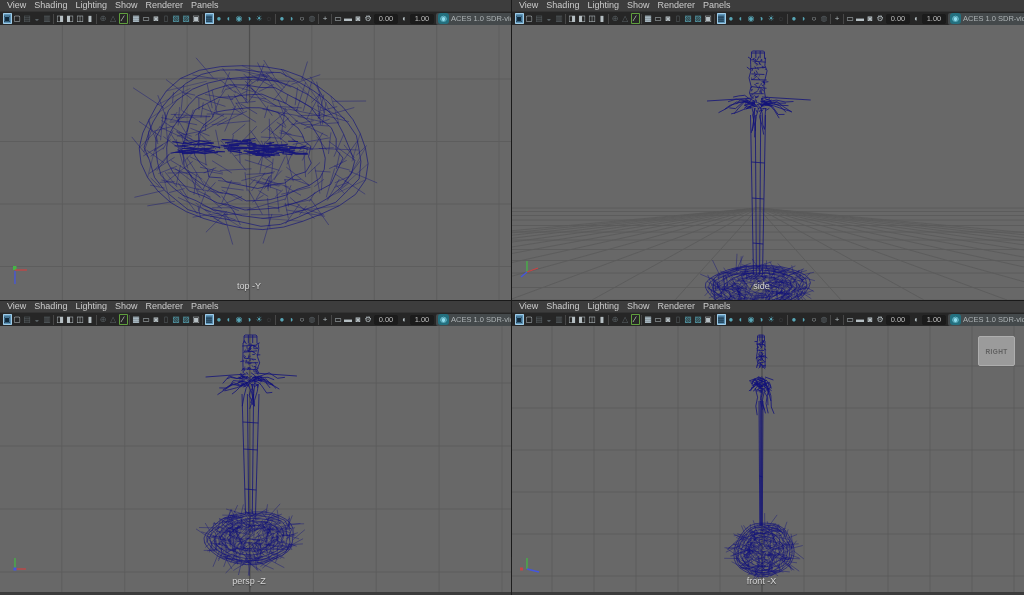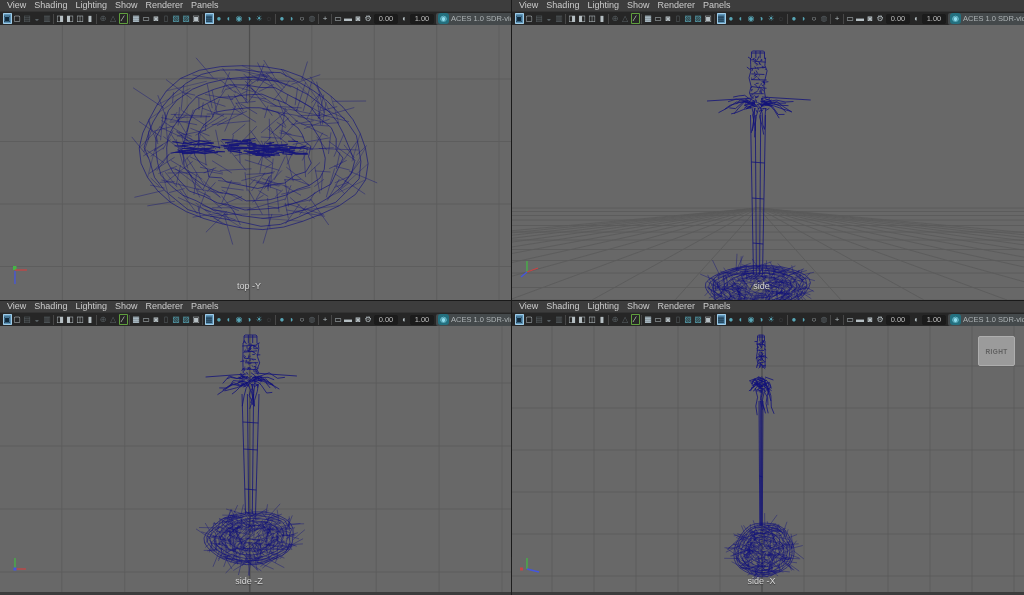--- a/index.html
+++ b/index.html
@@ -266,21 +266,21 @@
           <path d="M244.5,17V10L245.5,9H256.5L257.5,10V17M244.5,11H257.5M248.83333333333334,9V17M253.16666666666666,9V17" stroke="#12127a" stroke-width="0.9" fill="none" opacity="0.9"></path>
           <path d="M243.5,17L243.5,25.4L243.3,32.9L243.5,41.3L243.7,47.0M258.5,17L259.3,22.2L257.9,30.6L260.2,36.9L257.4,43.5L259.3,47.0M242.7,20.0L257.4,19.1M244.9,26.2L257.7,24.8M244.6,32.1L256.4,33.5M245.6,36.8L258.7,36.7M242.9,42.8L257.1,43.7M251.8,22.4l-2.5,1.5M251.6,24.9l3.0,1.5M247.0,18.1l-2.1,-3.5M250.7,22.5l0.5,-2.6M249.4,43.3l2.2,-0.8M255.9,19.8l-2.4,0.5M257.1,44.4l0.8,3.2M247.8,35.0l-1.7,0.8M247.8,24.8l3.4,0.9M247.6,23.2l3.7,-1.0M254.4,21.4l-0.9,0.8M247.8,41.8l1.5,0.8M256.7,18.4l3.5,-1.6M251.3,18.9l3.4,0.8M247.3,34.3l-1.7,0.9M251.7,22.5l-1.9,2.5M248.3,18.1l3.8,-0.0M256.7,40.9l-0.2,1.6M246.0,23.6l-1.8,3.2M258.4,22.5l-3.3,0.3M250.8,41.9l-2.2,-0.1M256.3,28.2l-2.3,-2.5M248.5,38.1l3.7,-1.2M255.6,36.2l1.2,2.6M252.6,19.6l-3.1,2.4M255.7,44.4l3.6,-2.5M254.2,23.1l1.2,-1.7M257.4,45.4l-3.9,-0.5M243.8,17.3l1.0,-2.8M248.6,35.0l0.0,2.5M252.2,39.6l1.6,0.9M244.7,34.6l-3.9,1.1M247.5,22.6l-0.0,-2.8M245.9,32.3l-2.0,-1.7M256.4,42.5l-2.0,1.1M244.1,29.3l2.2,1.5M245.1,43.1l-0.1,1.7M254.2,19.9l1.2,1.2M253.8,34.4l-1.0,-1.5M249.8,34.9l1.6,-1.1M257.0,28.9l3.8,-0.1M255.9,42.1l-0.3,-2.1M256.9,39.8l-2.7,1.0M258.2,22.0l-3.2,-2.0M245.8,25.3l3.6,-0.8M245.5,40.7l0.5,0.5M249.8,41.1l-2.0,2.9M251.1,30.1l-4.0,2.9M249.0,26.1l-0.1,-2.5M249.7,28.5l-0.8,2.9M252.8,28.6l2.5,-0.1M244.0,46.0l0.2,0.0M251.4,46.7l3.2,2.2M245.6,41.5l-3.7,3.0M244.4,35.2l-0.1,0.9" stroke="#12127a" stroke-width="0.9" fill="none" opacity="0.9"></path>
           <path d="M253.2,55.5l-0.9,-2.5M250.3,57.7l-0.3,-1.1M262.6,50.7l-1.8,2.9M248.8,52.3l-4.2,-1.7M256.6,50.2l-4.0,2.2M242.2,49.1l-1.1,-2.0M243.4,50.6l-0.7,1.9M254.5,57.3l4.3,1.7M260.4,57.3l0.7,-0.3M253.0,51.8l0.6,1.1M248.5,57.0l-1.5,-0.5M258.6,50.6l0.2,2.5M258.3,58.9l-0.4,2.9M258.8,58.3l-4.2,2.6M242.6,49.8l2.7,-2.3M240.8,52.5l0.0,0.5M249.3,55.3l3.6,-2.9M254.3,54.1l1.7,-1.2M255.9,57.3l-1.6,-0.7M254.9,54.6l-3.8,-0.4M240.9,50.9l-0.5,2.6M245.0,59.8l3.7,-2.3M242.1,59.2l2.0,-2.1M245.8,60.4l2.1,-2.5M250.9,54.6l1.0,2.2M242.1,55.7l-4.0,1.3M241.7,57.5l2.0,-2.5M239.5,56.9l0.1,-0.7M249.4,59.0l-1.3,-2.2M258.6,53.8l4.3,1.8M257.4,59.3l0.8,0.8M262.3,54.1l-3.1,0.3M247.1,52.4l-0.2,0.4M254.8,48.8l1.4,2.4M241.1,55.6l0.3,-0.1M241.8,51.0l3.3,0.8M246.0,52.6l2.4,-2.7M248.6,48.7l-1.6,-2.6M249.4,51.7l-3.7,-1.5M255.4,56.1l2.3,-1.6M259.0,48.8l-2.0,-1.8M245.1,50.1l-3.4,0.3M247.9,54.0l2.4,2.6M252.9,51.7l4.0,-0.1M252.6,49.9l-2.5,1.6M243.9,54.6l-4.8,0.5M259.1,53.6l0.3,-2.0M258.0,54.3l4.7,0.9M241.2,58.1l3.0,-0.6M258.6,53.4l3.3,-2.3M251.3,55.9l-2.6,-2.5M243.7,57.3l-2.5,2.8M253.0,56.1l-3.9,-1.7M242.2,52.4l-3.1,-1.3M251.5,58.7l2.1,-0.6M246.6,60.1l-3.3,0.9M242.4,53.9l3.1,0.2M253.9,54.1l2.0,2.6M245.0,50.7l-5.0,-1.9M244.2,58.0l1.3,2.2M243.7,50.4l1.3,0.1M252.1,53.3l-2.9,-0.5M242.2,53.3l-0.3,-1.2M248.4,56.7l3.2,0.7M256.8,55.4l-3.8,-2.2M249.9,60.1l-3.5,-1.2M257.7,58.5l-0.4,0.9M253.6,56.2l-1.4,-2.2M251.6,54.6l-4.9,2.6M261.2,49.6l0.8,0.6M248,53.0L242.0,52.7L236.1,52.3L231.1,51.4L227.4,52.7M254,52.4L259.2,50.7L263.2,51.5L268.5,51.3L274.7,53.8M248,56.4L242.6,55.6L237.0,54.9L233.7,54.6L230.2,60.3M254,53.5L260.3,50.4L264.4,52.9L268.7,56.5L273.8,58.5M248,56.4L240.4,59.9L233.3,58.3L225.5,63.6L217.9,68.7M254,55.0L258.8,56.2L261.9,59.3L267.2,67.0L272.8,66.4M248,56.3L243.3,59.6L240.1,61.3L236.6,64.9L232.4,68.1M254,55.1L260.9,51.6L266.0,54.8L270.9,56.9L276.6,62.5M248,52.7L242.3,50.4L237.4,52.5L229.8,50.0L223.2,57.4M254,54.7L258.3,51.5L262.2,54.5L266.1,56.4L270.7,62.0M248,56.7L242.0,55.2L236.0,58.5L230.2,59.3L223.1,64.2M254,51.1L260.9,50.0L269.7,46.8L278.1,52.3L285.5,51.3M248,56.7L243.4,59.3L236.9,61.8L229.7,63.7L224.9,64.9M254,51.2L259.5,52.8L264.2,54.2L268.5,57.7L273.7,59.2M248,57.0L241.5,59.5L234.1,56.7L226.8,62.1L219.7,61.9M254,53.4L260.7,54.8L266.3,52.9L271.5,58.0L279.9,63.1M255.3,58L254.4,65.5L253.7,73.8L252.7,79.0M254.3,58L251.7,64.6L253.1,71.2L251.1,76.8M248.2,58L251.1,64.1L249.7,69.5L251.8,73.7M258.9,58L257.8,65.3L254.9,74.7L254.4,80.2M249.4,58L246.6,62.3L244.6,69.8L242.7,80.2M252.8,58L253.2,65.2L253.6,73.3L255.2,80.4M251.8,58L253.9,64.9L252.5,75.2L250.3,82.9M206,51L247,48M255,47L297.5,50" stroke="#12127a" stroke-width="0.9" fill="none" opacity="0.88"></path>
           <path d="M293.3,212.0L292.9,216.5L291.7,221.1L288.5,225.4L283.3,229.0L277.2,232.1L270.8,234.9L263.5,237.4L255.3,238.7L246.7,238.6L238.5,237.5L230.7,235.6L223.6,233.0L217.5,229.6L212.5,225.8L208.1,221.6L205.0,217.0L204.4,212.0L206.7,207.2L210.7,203.0L215.0,199.1L219.4,195.3L224.8,192.0L231.6,189.5L239.1,187.9L246.9,186.7L255.2,185.9L263.8,185.9L272.3,187.3L280.0,189.8L286.5,193.3L291.2,197.6L293.5,202.5L293.7,207.4ZM289.7,211.6L290.6,216.2L289.0,220.6L286.9,224.8L281.8,227.8L276.2,230.7L270.4,233.5L262.7,236.3L256.0,237.3L248.0,236.6L238.1,235.5L232.9,234.6L225.6,231.3L220.0,229.0L214.1,224.5L211.5,221.0L208.1,216.7L207.2,211.5L208.7,207.9L213.3,203.0L217.8,199.6L221.4,196.8L225.3,193.4L231.9,191.3L240.7,189.9L246.9,187.9L255.5,187.9L262.3,187.9L271.6,188.6L277.8,191.4L285.4,194.3L287.7,198.5L292.0,203.6L290.3,208.0ZM288.0,212.1L286.9,215.5L286.6,219.5L282.9,223.2L278.9,227.0L273.1,229.1L267.6,232.2L261.4,234.1L255.5,234.5L246.6,235.3L239.4,234.3L232.9,231.9L228.1,229.4L222.1,226.9L217.8,224.1L213.1,220.2L211.4,216.1L209.9,211.7L212.2,207.5L216.1,204.0L220.0,201.5L224.7,197.8L228.5,194.2L233.8,192.1L240.6,191.6L246.9,189.8L254.1,190.0L261.4,189.7L270.2,191.3L275.7,192.9L282.4,195.3L286.2,200.3L286.4,203.7L287.3,208.2ZM282.4,212.5L282.3,215.5L283.0,219.1L280.5,221.8L276.5,225.3L270.5,227.7L265.8,230.0L261.1,231.2L254.2,232.8L247.2,232.7L241.3,231.5L235.7,229.8L230.7,228.2L226.2,225.7L222.0,222.8L217.9,219.6L215.0,216.2L214.6,212.6L217.5,208.6L221.5,204.8L224.0,201.6L227.0,199.4L232.2,197.0L236.8,194.9L241.4,194.3L247.4,192.7L255.0,192.3L260.2,192.7L266.6,193.4L273.6,195.0L277.2,197.4L282.0,201.3L283.3,204.2L284.1,207.9ZM278.2,211.6L277.8,215.3L278.1,217.6L275.8,220.1L270.7,223.0L267.0,224.5L264.1,226.2L260.0,227.9L253.3,228.9L247.7,228.8L243.0,228.5L238.8,227.0L233.9,224.8L229.8,223.2L227.3,221.4L223.6,218.2L221.9,215.6L220.6,212.0L222.6,209.3L225.4,206.1L227.8,203.3L231.8,201.3L234.7,199.6L237.7,197.4L243.8,196.7L249.4,195.3L253.0,195.0L258.2,195.4L265.3,195.6L270.4,197.3L274.3,200.0L277.7,202.4L279.1,205.9L277.3,208.9ZM273.1,211.7L272.0,214.2L272.4,216.5L269.3,218.2L267.3,221.1L263.0,222.0L261.1,223.2L257.4,225.2L253.8,225.1L248.7,224.8L245.6,224.5L240.9,223.3L238.0,222.5L235.1,220.8L232.0,218.6L230.2,216.2L228.9,214.0L227.5,211.7L229.9,210.1L230.2,207.8L233.9,205.1L234.4,203.9L237.2,202.6L242.0,201.1L245.4,200.5L248.2,198.8L252.0,199.3L256.6,199.3L262.3,200.2L265.0,201.1L268.7,202.6L271.1,205.1L271.3,206.7L273.2,210.2Z" stroke="#12127a" stroke-width="0.8" fill="none" opacity="0.8"></path>
           <path d="M292.9,216.5L283.2,223.5M291.7,221.1L278.7,226.6M277.2,232.1L261.8,233.8M263.5,237.4L247.3,234.9M255.3,238.7L240.2,233.9M246.7,238.6L233.5,232.3M238.5,237.5L227.4,230.0M230.7,235.6L222.2,227.2M223.6,233.0L217.9,223.9M212.5,225.8L211.5,216.3M206.7,207.2L220.0,200.9M219.4,195.3L234.3,192.6M224.8,192.0L240.8,191.2M231.6,189.5L247.5,190.2M239.1,187.9L254.6,189.5M246.9,186.7L262.0,189.6M272.3,187.3L281.5,195.9" stroke="#12127a" stroke-width="0.6" fill="none" opacity="0.55"></path>
           <path d="M248.3,205.7L251.2,189.8M223.0,195.3L221.9,206.4M247.5,220.8L241.5,216.9M228.6,196.7L231.7,188.5M230.3,213.6L234.9,227.9M255.0,214.2L262.1,204.1M237.3,202.9L228.4,202.6M236.3,220.0L248.9,233.3M274.9,216.4L282.5,201.6M241.2,222.7L249.6,210.0M269.9,226.4L278.5,211.5M229.0,213.3L229.9,219.9M255.1,234.4L263.8,229.8M237.8,201.2L236.6,209.4M234.5,192.1L230.1,197.5M241.4,217.0L235.1,202.8M255.1,200.6L253.4,191.2M256.8,229.6L262.7,231.0M236.4,213.3L243.3,201.0M248.7,234.9L250.0,249.8M252.0,235.1L242.1,220.2M280.4,215.9L272.1,210.8M266.2,189.4L268.1,178.3M245.9,201.5L265.5,198.3M268.8,192.9L262.9,206.5M240.3,217.5L255.2,208.2M257.6,217.5L263.5,219.5M268.7,196.9L252.6,196.1M258.6,234.5L262.0,224.3M257.3,219.6L267.9,214.5M279.9,198.0L277.7,183.8M267.5,221.0L258.1,225.0M237.8,209.6L246.6,225.2M263.7,208.3L268.9,206.1M254.9,190.4L267.3,183.0M267.6,225.9L285.0,232.1M240.5,208.0L226.6,197.7M247.8,235.7L261.9,244.9M283.3,221.0L276.9,212.5M291.5,219.2L280.5,232.9M211.3,217.3L227.9,219.9M273.6,228.9L279.7,232.4M250.8,189.9L269.0,184.7M220.0,224.7L213.4,240.8M235.0,218.6L246.4,208.2M257.8,224.4L271.3,233.4M291.8,209.9L286.5,212.9M283.2,197.7L290.5,192.3M224.5,224.5L218.7,234.9M284.0,206.7L283.9,212.8M232.5,218.3L223.3,215.7M241.0,190.6L243.9,178.4M236.2,226.7L241.7,228.9M265.7,220.5L279.5,213.4M251.7,234.0L248.7,249.7M249.0,229.0L242.4,240.0M219.0,202.9L214.7,196.7M208.6,212.9L217.6,209.5M246.4,212.4L246.9,196.4M241.4,195.7L230.2,199.3M286.2,198.0L304.7,197.8M283.2,209.7L296.0,209.1M260.7,214.7L245.4,212.1M245.4,215.9L242.6,228.7M238.0,229.1L234.0,232.7M282.1,209.7L294.8,208.5M252.0,234.4L246.2,234.6M255.2,203.8L265.0,195.2M235.3,224.9L233.4,208.8M242.3,213.4L241.4,224.1M253.6,221.5L260.1,234.0M243.8,199.2L227.2,206.3M277.0,214.8L297.4,220.2M243.3,218.9L246.6,224.4M238.0,199.7L237.5,213.4M250.3,236.3L245.6,230.1M236.4,225.2L224.9,223.8M246.3,227.5L260.3,232.7M282.8,209.5L278.8,204.4M252.4,216.6L254.4,222.1M267.5,208.6L271.7,202.0M215.9,203.2L226.1,209.9M239.8,224.9L243.6,212.7M235.6,191.9L231.0,183.2M245.4,188.5L226.5,183.0M285.9,215.0L275.6,218.2M256.2,205.5L246.2,193.5M241.9,221.7L254.7,223.4M267.1,212.3L269.4,218.5M237.1,210.6L235.4,221.1M283.2,200.0L301.0,197.5M214.9,223.8L210.3,219.6M271.9,203.6L287.9,202.2M219.7,211.4L227.6,213.1M288.9,222.7L280.0,208.9M225.0,218.9L230.1,223.0M231.3,193.2L237.3,198.6M266.2,205.9L275.0,207.9M268.6,204.9L265.4,195.8M263.8,205.0L273.2,201.7M231.6,224.2L225.7,222.8M276.6,200.5L279.3,213.0M232.0,231.1L224.7,223.6M270.1,208.1L263.6,199.1M276.4,209.4L284.4,217.1M258.7,210.0L261.6,222.4M267.3,227.2L256.6,222.5M286.9,207.2L277.0,205.5M274.2,211.6L273.3,204.5M267.1,192.2L281.3,194.8M256.9,193.7L246.6,185.5M225.4,212.5L226.9,225.2M218.2,200.2L231.0,206.8M288.7,220.8L303.7,212.7M230.9,194.8L238.1,179.1M219.1,200.3L231.7,205.7M240.1,202.1L242.8,191.7M239.1,234.1L226.1,247.0M270.4,215.2L277.8,213.3M254.5,228.5L257.6,244.1M247.5,211.1L254.5,196.3M212.3,211.0L231.9,215.8M248.5,203.6L264.9,201.8M234.9,206.1L221.8,204.4M272.1,214.9L267.0,220.4M242.7,233.2L238.9,249.0M258.3,196.7L246.0,206.9M238.3,221.5L233.3,225.1M218.0,211.0L205.6,221.5M270.3,198.6L260.3,204.0M228.5,220.6L220.5,216.0M277.3,202.0L291.5,207.1M268.1,212.3L260.7,228.0M222.5,227.8L218.5,233.2M284.6,219.2L270.6,221.5M229.3,196.2L223.2,204.4M266.0,216.1L269.9,199.6M232.2,211.0L233.6,226.3M283.2,223.9L289.6,219.2M288.9,221.5L282.5,219.0M275.1,230.8L260.9,240.6M241.1,213.9L237.6,206.6M272.3,223.5L291.1,223.4M271.5,200.0L267.0,212.4M230.4,216.0L231.2,221.1M268.0,193.5L275.7,187.4M251.1,221.9L258.7,237.6M263.5,215.4L257.8,206.2M242.2,201.1L226.9,202.1M234.8,208.0L239.5,199.6M290.0,205.2L289.8,190.4M243.5,207.3L253.5,196.9M274.3,216.0L262.0,227.4M249.2,193.3L232.0,197.9M237.6,189.5L222.7,189.1M267.7,228.8L266.6,211.8M275.3,200.0L278.9,195.3M286.6,206.9L290.5,212.8M289.4,203.7L289.2,193.3M267.4,234.3L261.0,235.6M290.4,219.8L292.5,224.0M233.9,218.5L229.3,212.4M235.8,223.6L238.1,238.5M277.5,224.1L296.1,219.2M218.2,224.2L204.1,224.4M263.1,201.8L245.9,206.7M216.2,216.2L214.0,209.2M230.7,230.7L223.7,230.3M264.8,205.0L279.4,200.9M236.1,191.1L229.9,189.4M261.2,198.5L273.2,192.8M261.0,232.3L251.5,234.3M263.9,212.3L275.0,200.4M285.8,200.7L273.6,208.5M270.7,224.3L268.7,231.3M270.6,204.7L270.1,199.7M272.6,199.6L282.4,196.8M239.0,213.8L222.4,205.3M270.9,220.5L264.1,212.7M258.0,235.7L243.9,228.7M246.4,235.1L263.4,234.0M249.7,225.9L259.3,213.3M234.5,203.5L229.4,215.4M220.9,212.0L201.7,205.7M220.1,219.1L220.3,205.7M216.5,221.0L215.8,206.3M258.6,210.3L265.6,208.8M268.6,227.4L265.3,220.9M254.0,236.0L248.6,225.3M256.8,196.3L267.0,207.0M254.9,192.7L265.6,189.7M264.9,194.1L282.4,188.1M240.8,234.6L226.4,231.9M210.8,210.5L214.9,196.1M231.0,203.6L226.1,199.5M212.1,217.8L209.8,226.4M235.0,229.0L231.2,236.7M237.4,222.8L258.9,222.2M270.2,219.1L272.5,228.8M224.9,230.7L232.3,228.3M254.1,220.4L237.9,210.7M276.3,197.5L267.4,198.7M257.4,214.3L246.6,211.9M228.8,228.2L224.1,240.9M257.5,235.9L274.2,243.1M267.6,199.7L278.9,208.2M214.3,214.7L216.5,223.7M257.7,229.2L259.8,224.6M238.8,201.0L236.9,190.2M245.5,198.8L234.6,184.9M254.4,217.0L259.5,221.6M227.9,221.4L207.5,224.9M212.6,204.2L217.5,208.9M251.9,209.0L232.3,205.1M222.7,196.9L233.2,210.9M248.4,216.3L260.8,217.9M232.4,192.7L233.1,201.6M246.7,234.2L258.9,244.7M276.0,205.0L288.0,205.7M241.4,197.1L249.6,198.3M278.6,210.7L257.8,213.9M274.8,213.5L273.3,228.8M220.0,216.6L214.0,225.7M241.5,207.0L223.3,199.0M222.9,206.9L237.1,197.1M260.3,220.8L262.5,214.4M219.5,211.1L233.2,200.7M272.2,208.2L267.4,212.5M256.0,191.8L251.0,182.9M246.9,216.6L238.8,230.5M221.9,222.1L221.8,227.4M240.0,235.1L240.8,226.4M252.7,216.1L238.4,227.0M215.4,202.9L221.9,214.0M285.0,209.1L278.1,211.6M269.1,233.3L284.9,241.7M245.9,205.9L239.9,216.2M231.0,195.5L213.2,198.0M248.2,233.2L233.9,238.0M274.1,203.7L265.5,208.3M278.2,229.3L276.0,236.8M235.3,223.0L228.4,223.4M261.6,225.0L275.9,213.2M237.2,228.2L233.1,211.7M235.4,213.3L232.2,197.2M263.6,207.5L254.4,212.3M255.0,202.7L254.2,212.1M228.7,206.9L216.8,205.4M276.5,208.8L277.8,213.6M266.8,224.8L274.7,213.1M234.7,228.9L234.0,215.9M219.5,201.9L199.4,201.5M258.2,212.8L254.8,226.4M262.3,213.0L275.8,206.8M236.6,219.6L249.4,212.5M269.0,190.8L280.7,177.8M225.4,230.8L232.5,243.2M258.2,215.7L261.9,221.7M242.0,213.3L229.4,209.0M221.6,209.2L228.3,221.9M247.9,235.8L233.8,244.5M242.2,199.0L230.1,207.4M244.2,193.6L253.5,203.7M284.8,208.3L299.7,212.8M247.7,206.5L244.1,211.1M224.0,229.2L234.3,222.4M217.5,206.0L220.5,195.4M229.3,194.3L244.1,191.0M246.4,202.2L232.9,190.2M265.5,218.7L275.1,218.7M220.4,215.8L225.3,213.0M254.1,223.9L261.8,210.8M244.0,190.6L229.4,195.5M240.6,216.4L232.7,211.3M246.6,224.3L258.2,214.7M273.4,193.6L267.8,205.9M282.7,213.9L277.2,223.2M261.4,232.9L260.9,218.3M275.1,216.9L270.3,207.0M246.2,189.2L251.7,196.2M223.2,214.7L221.4,227.8M250.4,191.8L244.6,182.3M250.8,191.0L256.9,187.3M210.7,212.4L196.4,202.9M264.3,229.1L254.9,216.4M258.0,223.3L266.1,223.5M260.5,214.3L251.4,219.0M234.3,194.5L224.5,195.9M257.0,231.3L259.2,235.6M250.8,232.9L249.5,215.9M230.1,196.5L236.5,202.0M239.5,217.3L234.4,225.9M287.0,204.7L292.9,189.4M222.6,195.6L232.5,196.0M234.3,214.9L252.2,217.3M254.2,205.5L244.9,218.0M269.8,211.1L262.1,195.6M230.4,204.2L231.3,212.9M228.3,213.8L236.5,208.7M284.5,210.6L274.5,198.3M233.5,200.9L219.4,192.2M281.5,200.0L287.8,202.2M248.0,221.6L246.1,235.5M270.7,231.6L260.7,233.5M268.1,230.0L278.3,233.3M216.9,218.7L228.3,232.2M286.6,203.7L289.2,198.2M230.7,191.6L223.7,192.2M226.9,217.9L216.5,217.5M265.4,214.9L252.9,212.9M278.5,230.3L262.9,242.2M228.9,222.9L218.4,217.0M259.1,218.7L257.3,228.8M277.7,204.0L265.1,203.2M265.2,197.4L282.0,202.1M278.9,215.7L277.5,229.0M228.4,218.0L219.1,205.1M220.8,213.5L232.6,214.2M233.8,233.8L223.4,232.2M208.9,214.0L224.5,224.6M254.3,220.7L241.5,227.8M287.8,218.8L303.5,217.9M252.6,218.2L263.4,231.9M263.1,198.4L265.7,207.3M246.0,212.9L239.8,213.0M292.3,217.0L285.3,227.2M227.5,204.9L221.9,216.2M236.3,201.7L252.2,204.8M256.8,204.4L263.5,193.4M241.7,190.9L242.5,201.7M264.9,200.7L247.3,207.9M208.6,210.7L222.9,210.4M210.7,205.7L205.6,197.0M261.8,221.0L253.5,225.8M242.7,233.9L232.0,227.4M276.7,220.0L259.3,217.2M276.0,228.1L283.2,224.9M281.4,204.3L295.6,201.7M267.4,211.2L272.3,198.3M249.6,224.1L242.2,220.3M265.7,219.1L280.5,220.3M293.4,213.8L305.5,203.7M243.2,203.8L238.2,199.0M255.2,204.8L267.6,196.3M226.9,197.0L231.0,184.1M269.8,190.1L267.8,197.2M260.3,219.8L252.8,213.2M291.3,208.9L298.5,206.7M242.3,212.1L230.3,201.8M237.3,189.9L219.6,193.7M255.6,203.6L253.0,194.2M271.5,191.4L280.3,190.6M264.0,211.1L263.2,203.1M270.3,225.3L281.3,229.8M271.2,197.9L262.3,186.3M250.0,205.8L255.3,202.0M263.8,200.1L248.8,192.8M248.6,230.1L259.3,232.7M220.2,219.0L218.6,211.6M230.8,219.2L230.2,203.6M241.9,203.0L229.4,209.4M223.7,216.3L228.2,205.2M222.7,228.2L239.9,231.4M246.8,217.4L239.8,218.0M231.6,205.7L239.4,200.1M234.9,223.6L242.7,221.7M241.6,193.3L247.9,200.9M279.4,216.5L283.8,225.1M228.8,196.8L237.9,199.7M226.2,201.8L234.1,203.9M252.3,195.6L256.6,189.6M256.7,207.7L265.5,200.0M241.6,220.3L224.8,227.2M241.5,234.2L221.3,231.5M263.2,223.4L279.0,222.3M269.9,213.4L284.8,208.0M253.8,223.9L259.4,228.4M238.4,225.0L232.6,233.0M239.3,203.3L239.9,196.9M248.4,192.6L235.6,205.2M241.7,213.6L237.0,223.1M245.4,192.4L257.3,202.4M243.9,197.7L251.4,199.7M221.4,210.9L223.5,206.1M267.8,218.8L273.8,210.8M253.4,208.6L252.3,200.4M268.7,197.4L278.7,207.6M268.7,207.7L261.6,219.1M281.7,196.9L270.5,194.1M237.3,210.0L251.0,198.8M273.2,227.9L266.3,236.0M280.3,221.5L286.0,219.7M243.9,203.0L253.0,199.5M228.5,191.3L232.3,183.2M256.3,194.2L256.2,187.1M209.4,210.0L205.9,217.6M260.6,192.9L252.9,194.7M270.9,207.1L265.4,195.5M229.3,204.8L241.8,215.7M216.5,214.2L216.8,225.6" stroke="#12127a" stroke-width="0.6" fill="none" opacity="0.7"></path>
           <path d="M15,243V232" stroke="#45b545" stroke-width="1.3" fill="none"></path>
           <path d="M15,243H26" stroke="#c74444" stroke-width="1.3" fill="none"></path>
           <rect x="13.5" y="241.5" width="3" height="3" fill="#4455e0"></rect>
         </svg>
-      <div class="vplabel">side -Z</div>
+      <div class="vplabel">persp -Z</div>
     </div>
   </div>
 
   <div class="pane">
     <div class="menubar">
         <span class="mi">View</span>
         <span class="mi">Shading</span>
         <span class="mi">Lighting</span>
         <span class="mi">Show</span>
         <span class="mi">Renderer</span>
@@ -347,17 +347,17 @@
           <path d="M245.0,15L245.7,23.1L244.6,30.5L245.7,37.4L244.6,42.0M253.0,15L252.9,21.2L253.4,30.0L253.1,37.2L253.1,42.0M244.3,18.0L252.7,18.7M244.7,24.2L252.0,24.5M246.1,30.8L251.8,29.9M245.9,37.5L253.6,35.7M246.3,21.8l-0.6,-2.0M249.4,21.7l-0.2,0.6M247.7,39.7l2.6,-0.9M251.2,27.9l-3.1,2.6M249.7,20.9l0.5,-2.1M248.3,34.5l2.9,-1.5M246.7,21.2l-2.3,1.6M246.7,30.0l-2.7,2.0M247.7,19.4l0.7,-2.2M248.3,25.8l-1.6,2.2M247.4,38.2l2.3,0.4M251.9,22.7l2.2,1.4M248.7,36.2l-0.2,1.3M248.1,41.4l-1.3,-2.7M247.3,37.2l-1.0,-3.4M248.2,17.9l0.7,2.6M251.3,41.0l-1.6,-0.7M246.4,32.2l3.2,-2.9M248.0,37.5l3.5,2.8M251.9,40.2l1.7,-1.0M248.5,37.3l0.8,1.0M251.4,18.6l2.3,1.8M247.1,29.6l1.4,-1.7M250.1,21.1l-1.8,1.2M250.0,17.7l1.9,-3.1M249.9,30.3l2.9,0.9M245.7,15.4l-3.2,0.2M251.7,39.1l-1.8,3.1M248.7,33.4l0.6,-3.2M246.1,34.4l3.1,-1.4M249.8,15.7l1.1,2.7M250.7,32.8l-3.5,-3.2M249.1,25.9l0.1,2.3M252.2,29.7l3.2,2.4M252.2,30.7l-3.9,0.2M245.6,31.4l-1.8,1.2M250.7,33.7l1.7,1.9M252.3,15.9l-1.6,-0.6M252.9,40.4l0.3,-1.1M246.8,32.9l1.5,1.9M251.5,16.8l-1.0,-2.5M249.0,39.7l-2.4,2.7M248.8,26.1l1.8,1.0M251.1,41.0l2.1,1.8M251.0,27.1l-1.6,3.3M245.8,38.9l-1.4,1.3M251.0,18.1l-3.2,-2.5M248.1,16.5l0.2,-0.2M247.7,19.5l2.0,1.7M249.3,31.7l1.7,2.7M246.3,28.3l2.9,2.1M250.9,30.2l1.5,-0.6M248.2,17.4l-3.0,1.1M247.5,23.7l0.4,1.7M249.7,15.5l2.4,-0.9" stroke="#12127a" stroke-width="0.9" fill="none" opacity="0.9"></path>
           <path d="M250.1,54.7l-1.3,0.3M250.6,58.1l4.6,2.2M249.1,61.5l-4.6,-1.9M245.9,55.0l1.7,0.7M250.2,61.0l-4.4,-1.1M250.3,59.3l-3.5,2.2M250.2,52.7l-0.4,-2.3M248.2,64.5l-4.2,0.6M248.1,61.5l1.1,-0.2M246.3,56.6l3.4,0.5M251.4,63.2l1.0,1.7M251.8,62.0l-0.9,1.0M246.9,60.0l2.8,2.8M248.1,59.0l-4.5,-0.6M247.0,53.6l0.9,1.1M246.5,58.5l-1.2,-1.2M247.7,53.5l4.3,2.5M251.6,55.3l1.4,-2.2M249.3,54.2l4.5,-1.4M250.7,62.7l-3.5,-0.3M251.2,60.6l-2.3,-0.2M248.8,58.2l-1.5,-1.3M249.5,59.0l2.9,0.2M249.3,53.5l0.8,2.5M247.7,62.3l-3.6,1.9M249.8,60.6l0.1,-2.9M245.6,55.7l-3.8,0.9M247.7,56.2l3.1,-0.1M249.2,56.5l-4.4,3.0M249.4,56.6l4.6,2.3M248.6,59.8l4.8,-1.4M245.6,58.8l-4.4,-0.2M252.3,59.7l1.2,0.2M251.4,60.6l-3.7,-0.7M248.8,58.4l-2.4,1.4M251.6,58.4l4.5,2.2M249.0,52.9l-0.4,0.3M248.0,57.0l-4.8,1.1M248.5,60.3l-0.7,-1.5M246.2,58.5l-2.6,-1.4M252.3,55.4l2.5,-1.2M248.1,61.6l3.2,2.3M248.1,58.8l-4.3,-2.6M247.3,63.1l-1.5,0.3M251.6,62.8l2.0,-1.7M250.9,60.3l-1.3,1.4M246.9,54.8l4.5,-1.2M246.1,56.2l-1.8,1.7M249.3,52.0l-3.2,-1.4M247.7,59.9l0.7,2.1M247.4,61.1l-0.6,-1.8M249.3,56.0l-0.4,0.3M250.6,63.3l-1.1,-1.2M252.2,57.8l-0.9,1.3M248.8,63.6l0.3,0.9M247.0,63.8l3.0,3.0M247.3,52.5l4.5,-0.1M249.8,52.6l-4.0,-1.3M246.7,54.0l-1.4,-2.9M248.2,63.9l1.0,0.6M250.0,64.3l-1.5,2.6M247.3,52.3l-2.3,1.8M248.3,58.2l1.1,2.0M251.0,52.2l1.6,2.5M248.6,64.0l-1.1,2.3M246.9,53.1l-4.9,0.0M247.7,54.4l4.8,1.6M248.3,62.0l-2.5,-1.1M249.7,61.0l-2.0,-1.3M248.5,55.4l-1.0,-2.4M246,58.3L244.8,59.0L243.5,56.7L241.9,59.4L239.9,59.9M252,56.1L253.9,58.0L255.4,57.4L257.3,56.2L258.8,60.4M246,55.7L243.6,53.6L241.5,53.6L240.0,56.1L238.0,55.8M252,59.9L254.2,62.3L256.0,62.3L257.6,63.3L259.6,64.7M246,59.6L244.7,61.1L243.1,63.0L242.1,64.8L241.2,65.0M252,60.3L254.3,61.6L255.7,62.2L257.1,68.1L258.9,75.0M246,57.0L244.4,57.8L242.8,57.3L241.3,61.0L238.8,62.9M252,57.3L253.4,56.8L254.4,59.6L255.8,61.4L256.6,64.0M246,57.0L243.8,59.2L242.0,61.1L239.9,61.3L238.6,65.1M252,55.8L253.0,54.7L254.1,57.5L254.9,60.0L255.9,65.6M246,59.8L243.8,58.4L241.4,61.4L238.9,63.6L236.9,64.9M252,57.6L253.2,56.8L254.3,58.8L255.5,62.1L257.0,69.2M246,57.9L244.7,55.2L243.0,53.6L241.1,54.9L240.0,59.2M252,55.4L253.8,57.5L255.2,56.3L257.6,58.3L259.3,62.6M246,58.3L244.3,55.0L242.1,54.2L240.4,57.5L238.9,57.4M252,55.4L254.0,54.2L255.8,55.7L257.3,62.4L259.4,61.1M255.6,62L252.7,66.6L255.6,71.4L256.0,79.3M249.9,62L250.6,66.6L248.3,74.6L250.4,83.8M250.1,62L248.6,71.5L251.5,80.1L253.5,87.4M253.0,62L250.6,73.5L250.1,78.2L252.4,83.6M256.5,62L258.9,69.9L259.3,81.0L262.1,87.8M257.0,62L255.1,70.4L254.0,77.5L256.2,87.3M243.2,62L245.6,71.2L243.8,80.1L245.2,89.2M237,55L245,52M253,51L261.4,54" stroke="#12127a" stroke-width="0.9" fill="none" opacity="0.88"></path>
           <path d="M282.1,224.0L281.9,228.7L280.7,233.3L278.5,237.7L274.9,241.5L270.3,244.4L265.5,246.7L260.4,248.8L254.9,250.5L249.0,250.9L243.2,249.8L237.9,247.7L232.9,245.2L228.2,242.2L224.5,238.3L222.4,233.6L221.9,228.7L222.3,224.0L223.4,219.5L225.2,215.3L227.5,211.3L230.1,207.3L233.4,203.3L237.7,199.9L243.1,197.8L249.0,197.1L255.0,197.2L260.9,197.8L266.6,199.4L271.4,202.5L274.8,206.5L277.4,210.8L279.5,215.1L281.3,219.4ZM280.0,224.4L280.1,228.0L278.8,232.5L277.6,236.5L273.5,239.9L269.3,243.6L263.9,245.1L260.5,247.7L254.7,248.3L249.2,249.1L243.8,248.7L238.2,246.8L234.8,244.2L229.1,241.3L226.4,238.1L224.6,233.6L224.0,228.1L223.7,224.6L225.7,219.7L227.0,215.3L229.7,212.1L231.2,208.8L234.6,205.1L239.0,201.7L243.7,200.0L249.4,198.5L254.3,199.2L259.7,199.5L266.1,200.3L270.6,204.1L273.8,207.0L275.2,211.7L278.5,215.4L279.5,219.6ZM277.9,224.4L277.5,228.3L277.1,232.3L274.7,236.3L272.4,238.9L267.1,241.6L264.2,243.4L259.2,245.7L254.1,246.6L249.2,246.6L244.5,245.6L239.5,244.4L235.7,242.5L231.5,239.3L227.8,236.9L226.0,232.6L226.7,228.2L226.3,223.4L227.5,220.8L228.5,216.7L230.9,213.5L232.5,209.7L236.0,206.5L239.2,203.3L244.8,201.3L249.7,200.7L254.0,201.3L259.0,201.7L265.3,202.6L268.7,205.0L272.1,208.6L273.3,212.3L276.0,216.0L277.7,219.5ZM275.5,224.6L275.3,227.0L273.9,231.6L272.3,234.9L268.8,237.9L266.0,239.4L261.5,240.9L258.2,242.5L253.7,243.9L249.1,244.8L245.9,244.1L241.6,241.7L236.8,240.1L233.6,238.1L231.8,235.4L228.9,231.4L228.9,227.0L229.3,223.5L230.7,220.5L231.2,217.7L233.5,214.4L235.6,211.8L237.5,207.8L241.7,205.3L245.7,204.1L250.2,203.7L255.0,203.2L258.3,203.6L263.0,205.0L267.2,207.2L269.1,210.2L271.3,214.1L273.6,216.8L274.7,220.3ZM272.0,224.5L270.9,227.5L271.0,229.4L269.3,233.3L266.2,234.9L264.0,236.5L261.2,238.1L257.5,239.8L254.5,240.7L250.7,240.7L246.8,240.6L242.8,239.1L239.8,237.3L237.3,235.8L234.0,233.0L232.6,229.6L232.1,227.1L233.3,223.6L233.9,221.2L234.9,218.3L236.0,215.2L237.5,212.9L240.4,210.7L242.1,208.5L246.8,207.2L250.6,207.4L254.6,206.7L257.7,206.9L262.1,208.3L264.0,209.6L267.3,213.0L268.3,216.2L270.2,218.5L270.9,220.4ZM266.6,223.7L267.5,226.2L266.2,228.9L264.6,230.3L263.3,232.2L261.0,234.1L258.3,235.8L256.7,236.9L254.0,236.7L250.0,237.5L247.8,236.5L245.0,235.9L242.5,234.6L239.8,232.8L238.2,230.5L237.0,228.4L236.7,226.6L237.6,224.4L237.5,221.7L238.6,219.3L239.7,218.1L241.4,215.3L242.3,214.2L244.5,211.5L248.2,211.3L251.0,210.9L254.1,210.9L257.1,211.2L259.9,212.1L262.3,212.9L263.3,215.4L264.4,217.9L265.8,219.2L266.8,222.4Z" stroke="#12127a" stroke-width="0.8" fill="none" opacity="0.8"></path>
           <path d="M265.5,246.7L254.5,246.8M260.4,248.8L249.4,247.2M254.9,250.5L244.5,246.2M249.0,250.9L239.9,244.4M243.2,249.8L235.6,242.2M237.9,247.7L231.6,239.6M222.3,224.0L228.9,216.5M223.4,219.5L230.9,213.1M225.2,215.3L233.2,209.6M243.1,197.8L254.5,200.9M249.0,197.1L259.7,201.4M260.9,197.8L268.7,205.5M266.6,199.4L271.6,209.0M271.4,202.5L273.8,212.7M277.4,210.8L277.2,220.1" stroke="#12127a" stroke-width="0.6" fill="none" opacity="0.55"></path>
           <path d="M257.9,235.6L249.2,244.5M241.0,243.4L236.8,240.4M251.2,240.5L242.7,233.3M268.1,239.0L260.6,245.8M229.7,236.8L236.4,241.2M250.8,223.1L240.5,211.9M242.8,244.1L247.1,253.3M257.8,229.3L264.7,216.6M252.8,199.9L252.6,187.1M256.2,236.5L255.4,240.9M231.7,207.9L221.8,209.9M227.5,217.9L221.5,218.8M263.6,211.9L271.3,222.7M264.2,229.4L254.2,225.3M227.2,236.3L222.8,231.5M236.3,220.8L240.5,215.2M242.8,214.8L239.8,204.2M270.5,230.9L278.2,231.8M241.8,216.5L241.6,222.5M268.7,205.4L258.5,205.2M258.8,226.1L255.6,229.8M263.9,209.2L252.1,204.6M230.7,226.2L222.6,228.5M237.6,223.6L234.2,228.6M267.7,221.1L258.4,224.5M251.9,219.4L257.3,223.9M243.1,226.9L231.2,219.2M232.8,224.8L226.5,221.7M246.1,244.3L241.1,254.0M249.2,241.1L242.7,247.3M262.4,209.3L249.6,207.2M274.3,233.9L279.6,231.2M264.0,210.5L276.9,213.6M268.8,224.8L259.3,216.1M242.8,201.1L235.8,206.5M249.9,239.7L253.3,244.9M260.1,244.9L260.3,239.7M263.6,246.5L251.6,243.8M245.5,238.4L260.2,241.7M247.4,207.1L238.6,205.2M256.8,203.2L251.1,200.3M242.7,209.8L245.9,206.2M248.8,203.4L256.9,208.9M235.7,212.2L225.2,210.3M242.2,209.8L245.7,218.1M257.6,202.2L255.0,215.3M257.0,225.6L256.5,230.1M267.5,226.5L260.0,231.4M233.2,242.1L239.3,245.8M241.4,208.5L245.2,213.8M271.5,217.7L269.1,226.2M270.6,208.1L275.0,195.8M269.9,230.7L266.4,233.5M256.9,205.2L262.8,198.1M238.8,219.4L241.7,223.2M234.8,208.4L227.4,211.4M259.8,245.5L259.4,240.0M256.6,224.8L271.9,229.2M262.1,215.1L259.5,203.5M246.6,241.6L245.3,235.1M254.8,246.3L259.4,242.0M236.2,240.1L232.9,236.7M246.3,221.8L236.9,227.3M225.6,234.8L225.5,222.6M258.8,215.9L253.8,211.8M237.2,223.0L224.8,230.1M256.7,242.9L266.1,250.0M272.2,227.9L269.1,239.9M232.9,208.1L229.4,199.5M277.0,224.6L267.2,215.4M257.7,222.9L264.5,218.7M248.5,208.1L242.0,214.2M252.3,240.4L242.8,245.3M269.4,218.5L256.8,222.6M267.9,223.6L266.9,217.3M240.8,227.1L237.8,215.4M276.1,229.9L272.4,234.4M249.6,209.8L255.5,217.3M224.9,218.7L234.9,228.1M236.2,207.6L229.3,216.1M247.1,239.9L243.5,244.7M230.3,231.8L238.8,224.6M280.9,219.7L279.0,207.8M259.6,223.9L273.1,232.0M258.5,213.4L258.2,226.7M256.1,229.3L246.5,222.6M234.4,224.8L218.2,230.1M234.5,241.8L227.7,241.8M243.6,214.7L241.4,211.3M224.6,220.2L221.1,217.6M252.6,243.2L244.0,236.8M239.1,206.2L252.8,208.1M237.7,228.1L248.9,227.0M248.5,238.9L241.2,240.6M236.1,216.0L240.4,211.3M234.4,224.6L242.5,224.0M233.3,212.0L249.3,206.3M237.3,239.3L236.7,244.6M269.3,230.1L266.8,241.3M240.5,226.3L230.6,214.9M238.3,231.4L228.2,226.3M255.8,224.3L250.5,216.9M275.2,222.0L268.7,211.5M238.8,224.0L244.6,228.8M249.9,237.0L255.9,233.3M263.1,201.6L270.7,206.9M236.2,215.3L237.4,227.3M258.4,211.4L253.1,210.2M267.2,217.1L260.6,215.3M248.6,246.9L254.6,237.7M239.3,203.3L238.5,215.9M264.3,217.2L248.7,213.3M247.2,216.0L249.0,203.7M264.8,217.1L255.9,212.6M276.2,237.1L279.5,244.5M244.8,210.4L239.7,204.1M252.4,217.4L259.7,221.6M254.6,204.5L250.1,211.8M252.6,243.6L243.1,252.9M244.2,232.3L235.6,239.5M260.2,222.4L263.2,228.4M258.7,228.4L251.4,230.2M248.3,224.7L258.2,214.5M258.9,203.0L267.2,198.6M254.1,245.7L260.1,245.4M239.1,244.3L256.4,243.8M250.3,208.7L261.0,202.6M248.5,224.4L257.9,221.5M231.7,223.5L243.5,220.0M251.6,222.5L246.6,216.3M233.9,236.4L230.2,234.1M223.3,222.8L212.5,221.7M267.2,227.0L271.9,214.3M242.9,218.9L242.3,207.1M252.0,237.3L253.1,227.2M252.0,230.2L244.2,226.2M246.3,216.6L255.2,214.1M263.2,245.8L256.3,243.4M249.8,217.8L241.0,220.8M274.9,215.7L279.2,220.6M234.2,243.1L219.6,235.7M248.4,218.5L235.5,227.2M259.4,212.0L246.6,220.9M258.3,221.0L247.7,216.8M237.0,236.2L236.0,241.8M250.6,237.0L248.7,226.8M240.6,229.8L252.6,239.2M257.9,218.9L260.7,229.1M257.6,222.7L253.1,210.1M230.8,221.5L219.6,230.5M269.2,233.6L279.6,241.3M273.5,211.0L276.2,203.3M259.6,221.8L249.3,227.8M245.6,217.0L234.6,216.3M230.8,238.6L241.0,232.9M260.5,227.7L254.7,231.6M245.9,215.0L257.7,208.3M266.8,244.8L277.8,245.9M254.4,236.6L259.5,230.0M256.2,205.9L245.6,200.3M262.6,222.5L254.0,220.0M247.2,211.2L240.2,214.9M263.1,210.5L258.3,212.5M239.7,215.7L237.4,229.5M232.2,214.3L224.1,211.5M256.4,203.9L262.7,203.9M236.4,234.3L228.9,239.9M266.8,209.8L270.6,207.7M249.6,206.9L253.3,210.0M233.8,213.0L239.8,212.8M237.3,223.2L227.3,226.5M229.8,212.6L216.9,221.8M241.0,240.8L236.1,243.2M263.1,238.7L252.4,233.0M223.8,230.3L226.7,234.6M251.9,217.0L252.0,209.3M253.8,234.7L249.1,237.9M232.7,213.4L226.0,221.0M276.3,233.0L272.1,234.5M263.9,232.5L263.9,227.9M228.3,238.3L227.1,232.5M242.0,238.9L226.9,239.6M248.7,211.9L252.0,201.4M236.9,231.8L230.4,230.0M262.4,244.1L271.5,246.1M265.3,245.6L258.3,250.3M238.2,207.0L238.4,198.1M269.5,234.9L285.0,236.8M260.9,209.8L257.5,206.2M238.8,232.8L240.4,238.3M252.6,229.0L267.5,230.0M247.5,220.9L235.8,218.3M257.8,235.0L262.1,231.4M234.7,210.9L241.3,208.6M280.7,225.2L277.2,227.5M238.9,245.2L251.5,247.4M256.1,246.9L258.1,237.4M279.2,222.1L281.2,216.5M257.1,203.6L252.0,201.3M238.3,209.4L246.0,211.7M247.8,227.3L239.4,222.2M247.7,206.4L255.8,208.0M251.5,220.7L243.5,214.3M262.7,229.0L247.2,228.2M251.1,234.2L254.1,225.9M249.0,214.0L237.7,212.4M247.5,201.8L264.1,197.5M259.4,216.5L254.2,222.8M263.3,223.0L273.2,218.3M235.3,205.7L231.5,199.3M271.1,218.9L272.0,226.5M271.4,235.1L281.2,243.8M259.5,231.6L264.0,231.8M239.7,217.3L250.3,227.0M257.2,229.5L262.0,235.4M278.5,222.6L290.8,219.5M241.4,205.8L244.5,208.5M231.9,228.9L241.4,227.1M261.2,244.8L268.4,246.1M272.4,226.8L270.5,230.6M265.0,227.7L274.7,233.0M261.4,231.8L263.0,237.3M275.4,231.0L267.4,235.4M244.3,241.6L243.0,249.3M257.3,226.2L262.4,230.7M236.8,226.7L237.2,221.0M257.1,226.8L264.7,230.2M279.9,231.7L276.0,233.6M246.8,209.5L252.4,210.6M236.2,224.0L230.9,220.8M254.9,204.7L252.1,201.4M244.3,245.1L235.5,249.1M257.3,247.7L255.1,251.5M277.9,214.4L275.5,220.5M275.9,212.0L285.1,208.5M248.7,218.7L251.5,222.6M274.7,215.1L276.3,222.3M236.5,242.5L227.8,240.9M233.9,217.5L239.8,213.7M239.8,216.6L233.8,225.6M258.5,239.3L249.8,229.3M267.8,209.8L267.4,218.8M272.6,231.6L258.0,238.4M228.9,229.8L234.7,239.6M267.5,221.8L277.9,215.2M274.6,221.3L272.3,231.2M274.6,232.0L270.2,233.1M266.3,228.5L276.3,224.9M240.0,215.2L225.4,207.5M233.0,211.5L228.5,213.7M241.7,226.5L225.6,222.0M225.5,221.1L230.2,219.4M233.9,222.9L247.3,226.1M246.6,230.6L241.7,228.2M255.4,233.7L247.6,232.5M238.0,215.9L242.9,222.3M281.4,224.7L291.8,232.9M260.2,229.4L255.2,227.3M247.5,237.5L246.3,229.4M280.3,221.5L275.5,220.8M249.5,236.6L254.0,241.5M239.0,209.5L243.3,204.2M224.5,229.4L214.5,222.1M271.9,237.0L282.2,244.1M240.3,225.8L253.5,225.4M251.5,205.0L242.0,200.9M268.0,217.5L252.3,220.9M258.1,235.2L256.8,248.1M276.5,237.5L287.2,245.2M229.9,221.6L240.2,213.3M240.6,209.2L235.2,201.5M255.3,237.3L268.9,242.0M260.5,242.5L250.2,244.6M244.5,205.5L241.2,194.3M256.3,201.0L265.1,188.9M233.1,223.8L235.5,219.6M273.7,218.7L265.5,230.9M255.7,229.5L260.5,242.4M262.2,221.5L261.0,208.8M224.1,230.1L232.1,240.6M257.0,202.5L255.2,195.2M248.9,228.9L244.4,232.1M227.8,232.5L212.2,232.3M273.4,227.9L282.3,219.6M228.0,219.5L213.9,226.2M264.3,217.6L259.8,207.2M265.9,205.6L273.8,202.2M232.0,217.7L234.8,207.5M263.6,212.6L258.3,216.5M267.6,244.9L266.7,237.2M253.6,244.5L250.4,250.4M242.9,202.5L246.8,208.1M244.4,222.6L228.2,218.0M264.6,209.1L266.0,199.5M261.7,202.9L268.0,200.5M237.2,234.3L235.6,223.6M264.5,231.8L279.2,234.0M232.5,237.1L230.0,231.8M246.0,227.3L247.0,218.4M243.9,216.2L231.5,220.1M254.4,236.4L243.1,230.6M256.1,241.5L261.3,239.3M235.6,215.1L221.4,207.8M251.9,228.3L247.6,221.8M255.6,247.2L240.3,245.0M235.7,205.2L243.9,212.5M259.5,223.3L274.4,222.0M248.6,242.3L239.6,240.8M241.8,243.5L250.9,239.7M254.6,206.3L268.9,203.6M242.0,231.0L232.5,238.4M265.3,215.3L262.8,228.4M243.9,207.6L249.0,210.3M273.9,218.8L286.7,217.8M253.8,225.1L240.4,230.1M242.2,208.9L242.9,204.2M235.3,232.8L233.6,228.4M246.6,209.2L241.7,208.4M243.3,247.6L252.9,248.3M250.8,217.2L254.9,211.7M260.3,223.0L269.3,223.1M241.0,233.6L237.2,224.4M234.1,235.5L230.6,224.7M266.1,215.3L279.3,220.5M248.5,204.2L256.7,205.4M251.2,214.0L239.7,210.4M260.1,205.3L257.2,210.2M262.3,227.9L275.2,229.6M235.1,223.9L235.9,231.6M252.3,224.9L248.7,232.7M255.8,219.6L263.7,208.9M270.1,243.3L272.6,233.9M261.0,233.1L263.0,229.6M255.3,229.2L267.8,232.1M255.8,224.6L260.0,234.6M243.8,243.2L229.7,242.2M258.2,205.3L267.5,213.5M258.7,210.0L269.7,209.5M246.5,216.4L239.6,219.7M269.2,206.3L254.7,199.3M249.8,218.0L239.6,211.7M238.3,232.1L234.4,243.2M246.4,205.0L242.8,208.0M249.1,244.9L242.6,249.0M235.0,237.5L240.0,247.2M253.1,243.9L264.7,246.4M258.7,247.1L250.0,250.2M242.1,200.8L257.5,202.8M245.5,223.1L234.2,230.1M265.2,231.8L263.7,236.9M225.1,214.4L215.4,223.7M253.5,239.4L239.5,241.5M257.6,215.6L262.8,210.7M236.1,233.0L234.5,226.9M239.8,230.9L229.7,232.4M234.9,236.2L228.4,233.8M257.6,243.1L262.1,229.6M258.7,227.3L260.9,237.3M247.2,230.7L245.5,242.7M262.7,204.8L267.5,201.8M237.0,242.5L250.5,238.6M276.8,228.2L287.4,232.1M273.3,232.2L288.2,232.8M260.3,201.6L272.5,206.9M235.5,223.8L244.2,233.8M243.2,234.2L251.9,231.1M258.7,235.5L269.7,244.2M247.9,235.6L242.4,223.0M264.2,209.5L267.9,207.3M249.5,222.2L241.9,220.8M270.7,214.8L273.7,204.0M233.8,227.8L236.7,241.1M253.6,231.3L244.1,232.6M225.3,221.1L216.0,222.1M235.5,240.1L227.1,235.2M264.4,236.5L267.2,241.4M279.2,221.8L284.6,214.7M252.9,207.0L252.1,219.3M249.9,244.7L250.4,232.7M248.8,219.5L246.7,213.9" stroke="#12127a" stroke-width="0.6" fill="none" opacity="0.7"></path>
           <path d="M15,243V232" stroke="#45b545" stroke-width="1.3" fill="none"></path>
           <path d="M15,243L27,246" stroke="#4455e0" stroke-width="1.3" fill="none"></path>
           <rect x="8" y="241.5" width="3" height="3" fill="#c74444"></rect>
         </svg>
       <div class="right-box">RIGHT</div>
-      <div class="vplabel">side -X</div>
+      <div class="vplabel">front -X</div>
     </div>
   </div>
 
 </div>
 
 </body></html>

